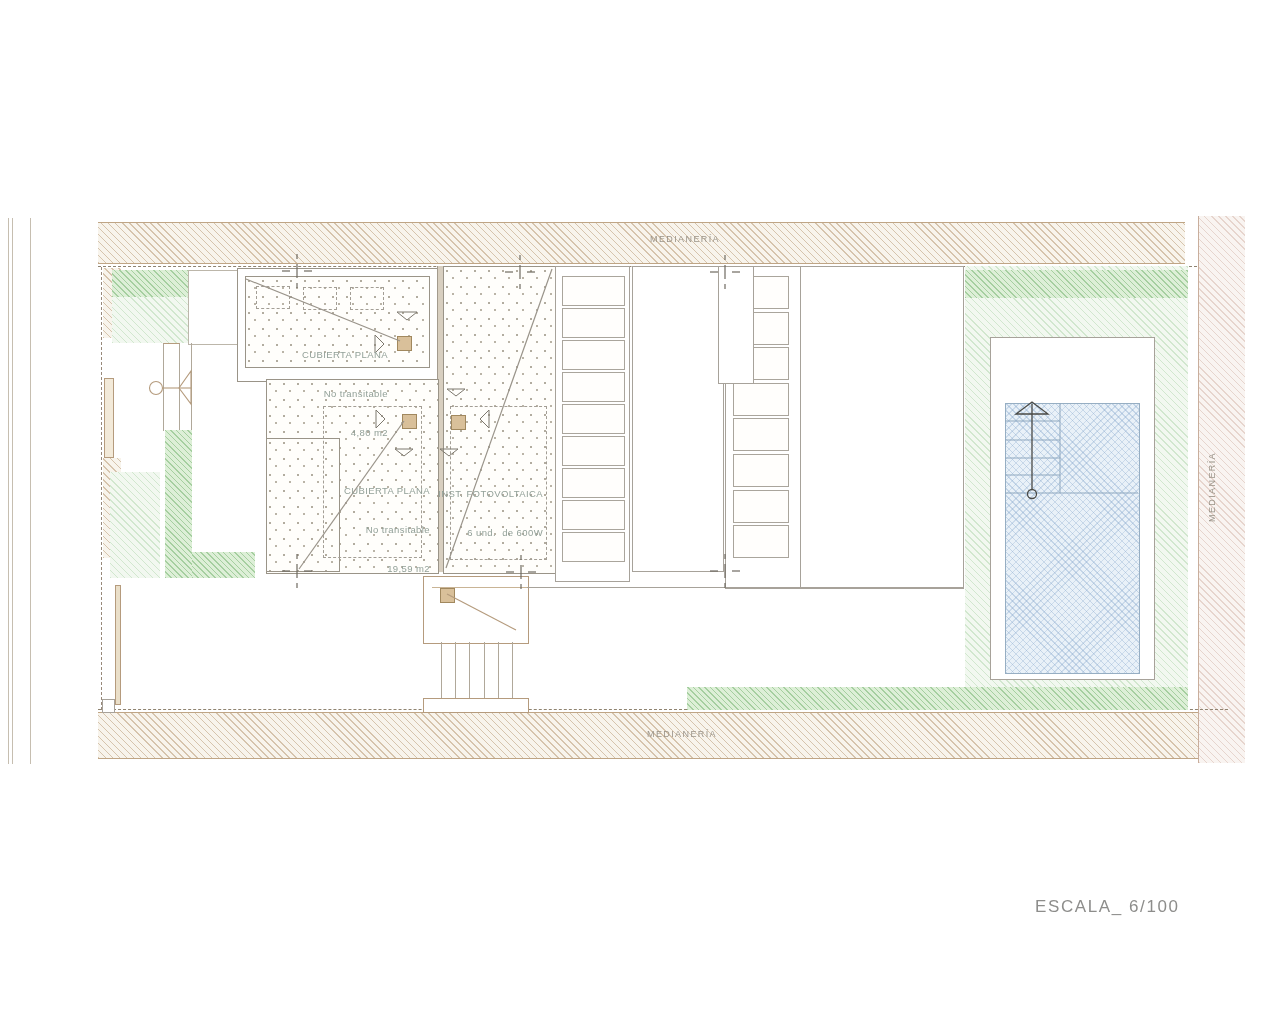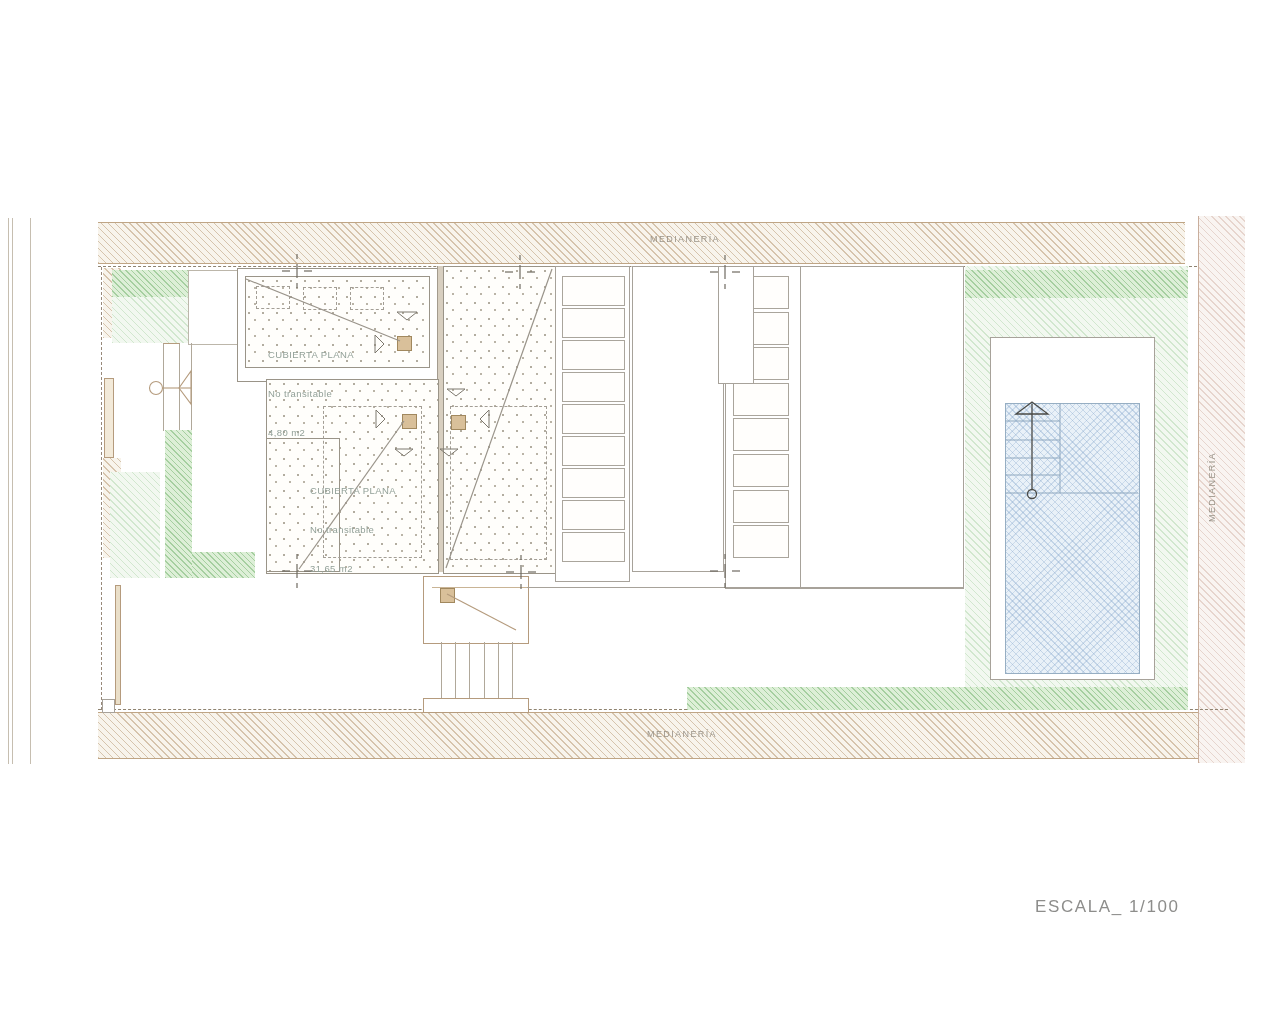--- a/index.html
+++ b/index.html
@@ -21,21 +21,21 @@
            background-size:14px 16px;background-color:#fffefb;border:1px solid #9a9488;}
   .wrect{background:#ffffff;border:1px solid #a7a29a;}
   .trect{background:#ffffff;border:1px solid #b59b7d;}
   .dashbox{border:1px dashed #a39e95;}
   .unit{background:#d9c09a;border:1px solid #a1885e;}
   .slat{position:absolute;background:#fffefc;border:1px solid #aaa59c;}
   .stairline{position:absolute;width:1px;background:#b0a89a;}
   .vline{position:absolute;background:#c6beb0;}
   
   .lbl{position:absolute;color:#92a098;font-size:9.5px;line-height:13px;letter-spacing:.4px;
-       text-align:left;white-space:pre;}
+       text-align:right;white-space:pre;}
   .band-lbl{position:absolute;color:#9b9489;font-size:9px;letter-spacing:1.4px;text-align:center;}
   .v-label{writing-mode:vertical-rl;transform:rotate(180deg);}
   .scale-lbl{position:absolute;color:#8d8d8b;font-size:17px;letter-spacing:1.6px;}
   
   .dash-h{position:absolute;height:0;border-top:1.5px dashed #8f8370;}
   .dash-v{position:absolute;width:0;border-left:1.5px dashed #98897a;}
   svg{position:absolute;left:0;top:0;pointer-events:none;}
 </style>
 </head>
 <body>
@@ -233,18 +233,22 @@
 
   <div class="lbl" style="left:268px;top:322px;width:120px;">
     <div>CUBIERTA PLANA</div>
     <div>No transitable</div>
     <div>4,80 m2</div>
   </div>
 
   <div class="lbl" style="left:310px;top:458px;width:120px;">
     <div>CUBIERTA PLANA</div>
     <div>No transitable</div>
-    <div>31,65 m2</div>
+    <div>19,59 m2</div>
   </div>
 
-
-  <div class="scale-lbl" style="left:1035px;top:897px;">ESCALA_ 1/100</div>
+  <div class="lbl" style="left:423px;top:461px;width:120px;">
+    <div>INST. FOTOVOLTAICA</div>
+    <div>6 und.  de 600W</div>
+  </div>
+
+  <div class="scale-lbl" style="left:1035px;top:897px;">ESCALA_ 6/100</div>
 </div>
 
 </body></html>

